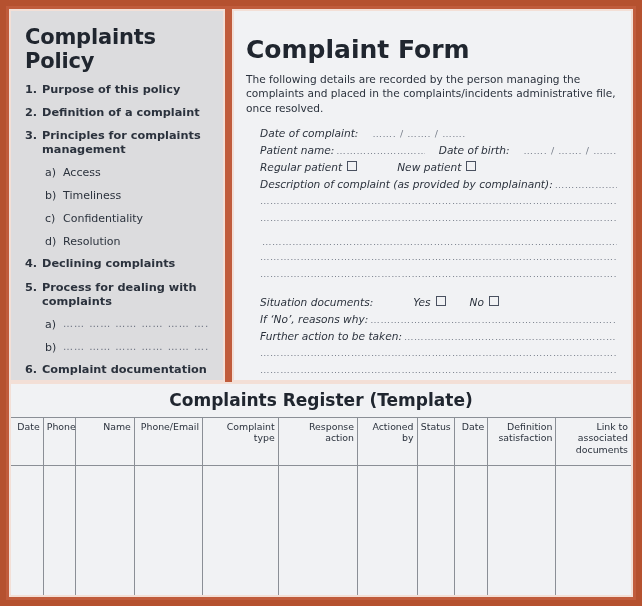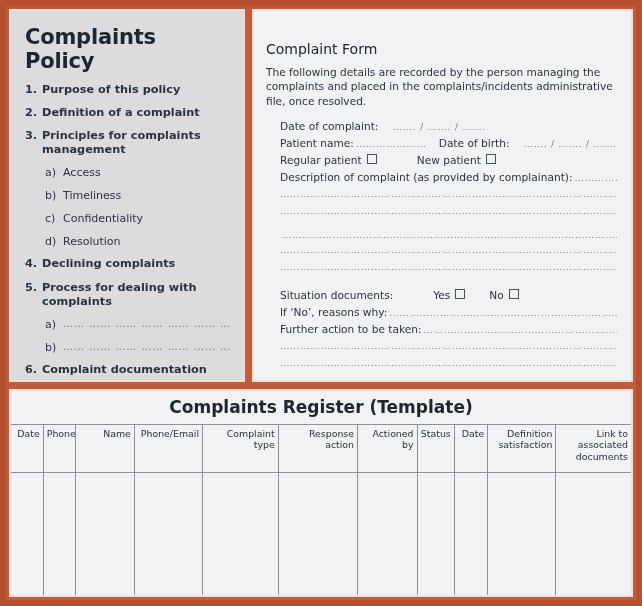--- a/index.html
+++ b/index.html
@@ -24,42 +24,42 @@
     box-sizing:border-box;
     padding:3px 3px 0 3px;
     gap:0;
   }
   .panel{
     box-sizing:border-box;
     border:2px solid #f3dfd6;
     overflow:hidden;
   }
   .panel-policy{
-    width:236px;
+    width:216px;
     background:#dcdcde;
     margin-right:7px;
   }
   .panel-form{
     flex:1;
     background:#f1f2f4;
   }
   .pad-policy{padding:12px 14px 0 14px;}
   .pad-form{padding:12px 14px 0 12px;}
 
   h1.title{
     margin:2px 0 10px 0;
     font-size:21px;
     font-weight:bold;
     letter-spacing:-0.2px;
     color:#20262f;
   }
   h1.title-form{
-    margin:18px 0 8px 0;
-    font-size:14px;
-    font-weight:normal;
+    margin:12px 0 8px 0;
+    font-size:25px;
+    font-weight:bold;
     color:#20262f;
   }
   
   ol.policy{
     list-style:none;
     margin:0;padding:0;
   }
   ol.policy > li{
     display:flex;
     font-size:11.3px;
@@ -96,21 +96,21 @@
   .form-body{padding-left:14px;}
   .frow{
     font-size:10.6px;
     line-height:1.32;
     margin-bottom:3px;
     display:flex;
     align-items:baseline;
     white-space:nowrap;
     overflow:hidden;
   }
-  .frow .lbl{flex:none;}
+  .frow .lbl{flex:none;font-style:italic;}
   .fill{
     flex:1;
     overflow:hidden;
     white-space:nowrap;
     letter-spacing:0.6px;
     color:#7a808c;
     font-size:9.5px;
     margin-left:2px;
   }
   .dateslot{letter-spacing:0.6px;color:#7a808c;font-size:9.5px;}
@@ -135,21 +135,20 @@
   }
   .gap-lg{display:inline-block;width:40px;}
   .gap-md{display:inline-block;width:24px;}
   .gap-sm{display:inline-block;width:14px;}
 
   
   .register-wrap{
     flex:1;
     box-sizing:border-box;
     padding:0 3px 3px 3px;
-    margin-top:7px;
   }
   .register{
     box-sizing:border-box;
     height:100%;
     border:2px solid #f3dfd6;
     background:#f1f2f4;
     display:flex;flex-direction:column;
     overflow:hidden;
   }
   h2.reg-title{

